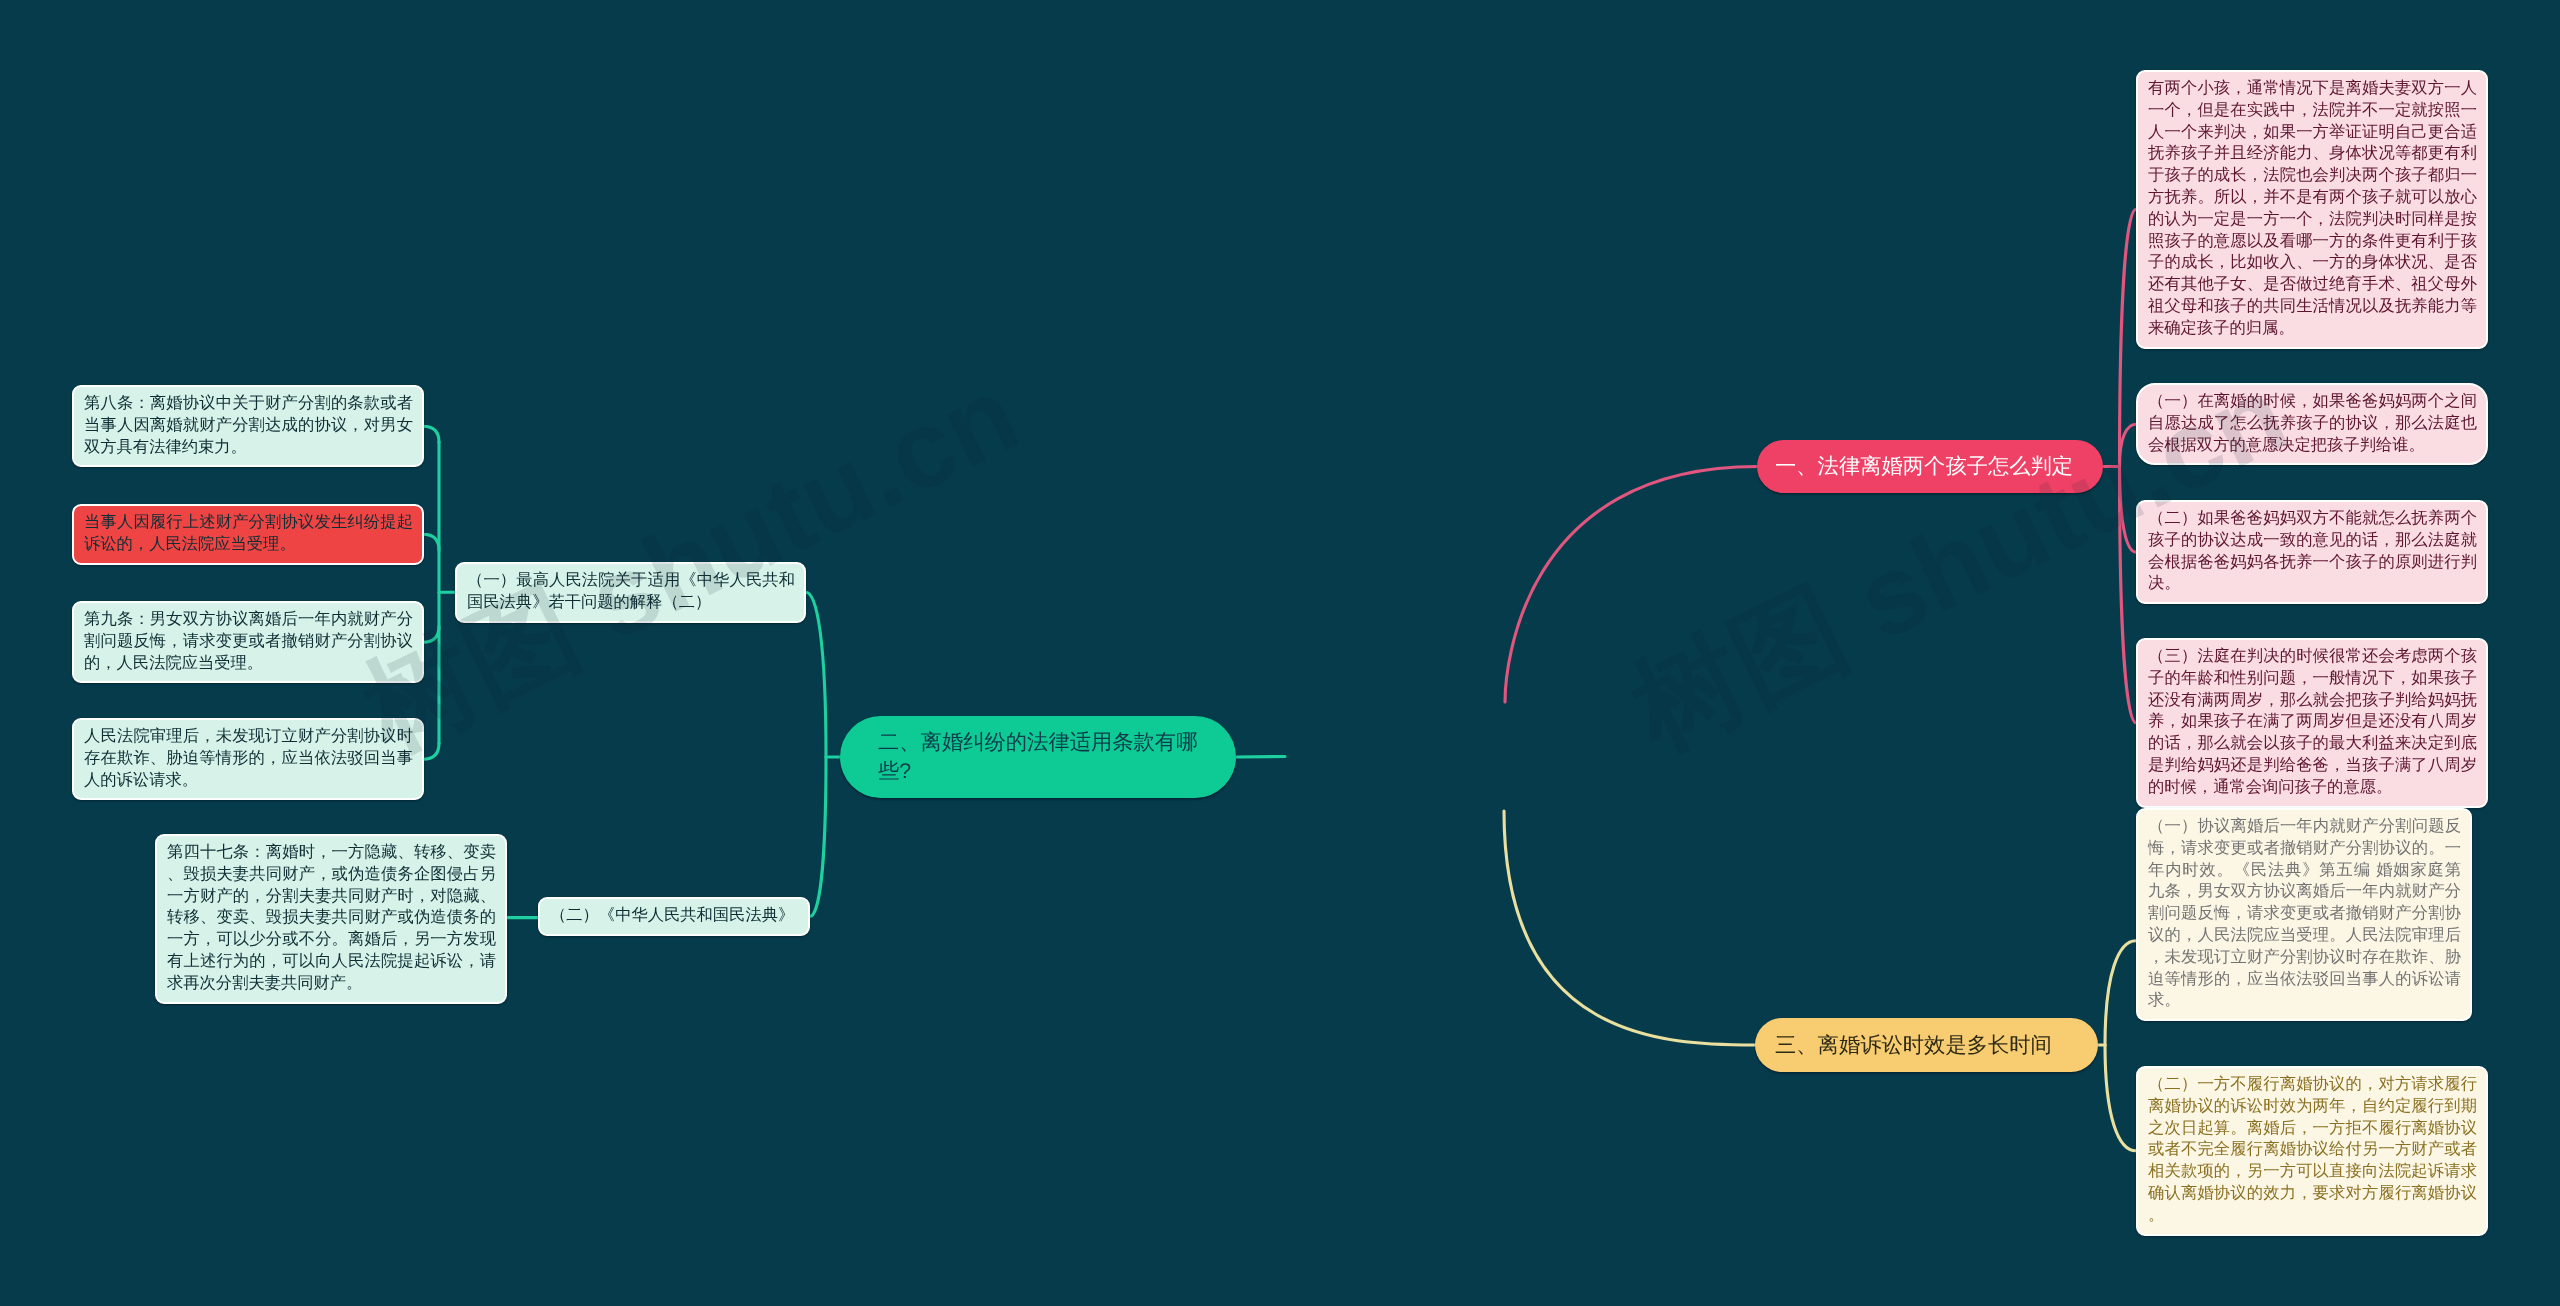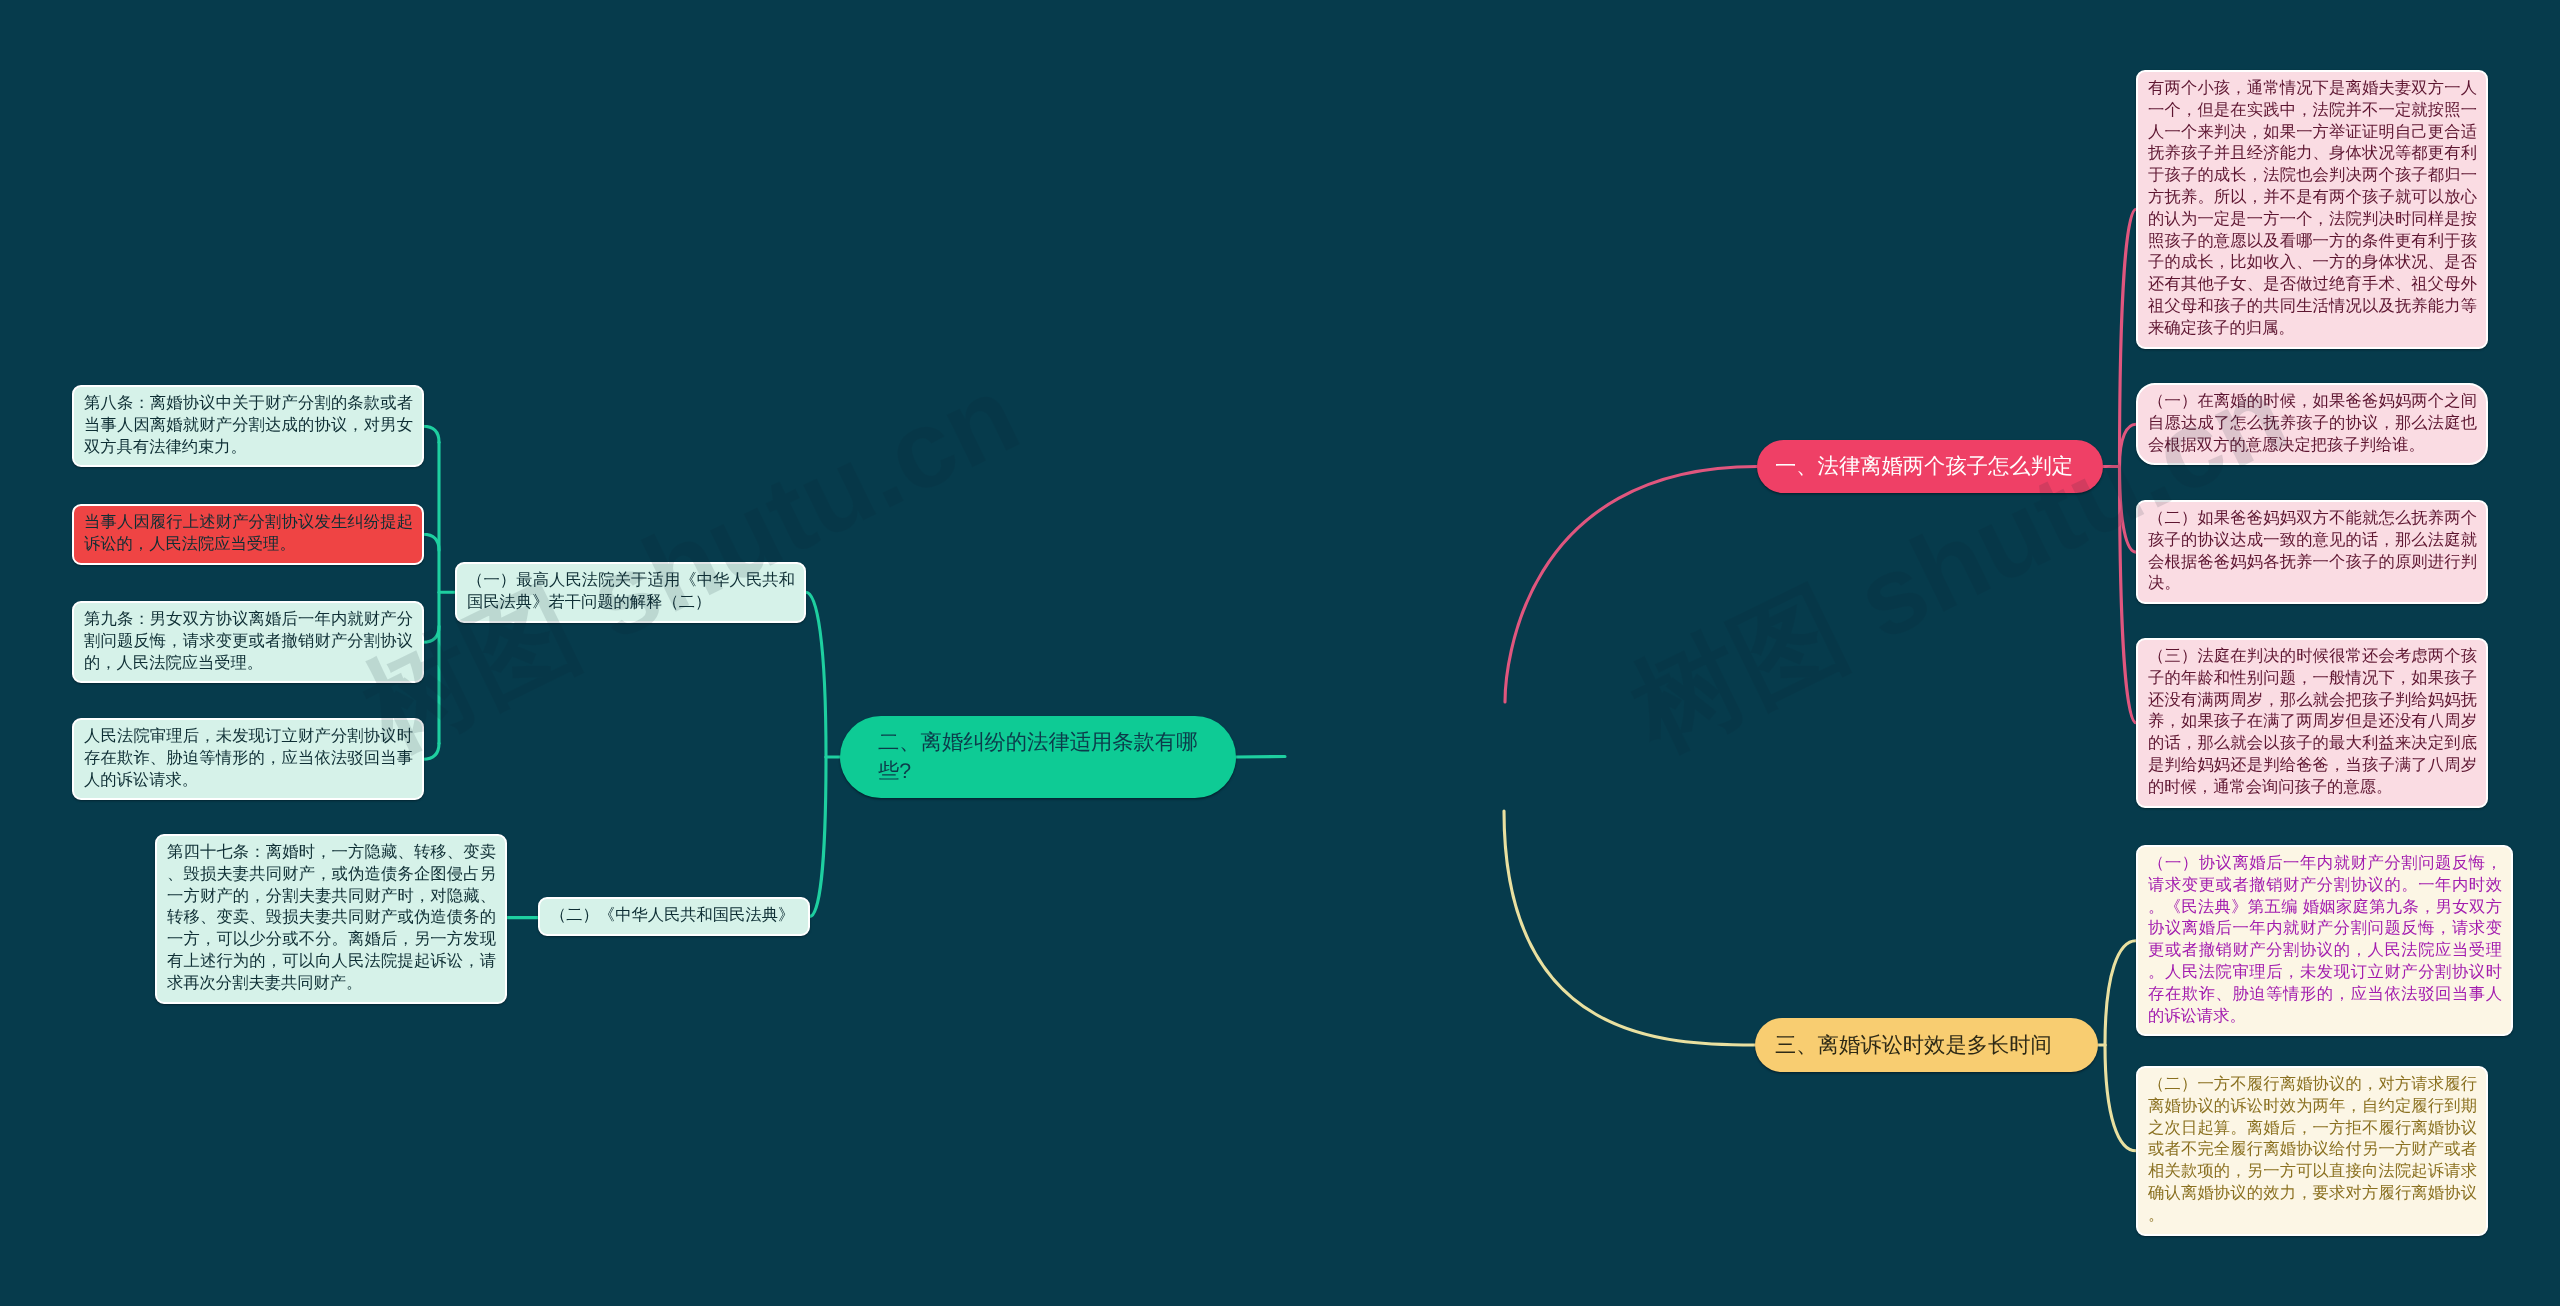--- a/index.html
+++ b/index.html
@@ -59,21 +59,21 @@
     </div>
 <div class="node leaf" id="b1c1" style="left:2136px;top:383px;width:352px;background:#fadce3;color:#5d1530;border-radius:19px;">
       <span class="t">（一）在离婚的时候，如果爸爸妈妈两个之间自愿达成了怎么抚养孩子的协议，那么法庭也会根据双方的意愿决定把孩子判给谁。</span>
     </div>
 <div class="node leaf" id="b1c2" style="left:2136px;top:500px;width:352px;background:#fadce3;color:#5d1530;">
       <span class="t">（二）如果爸爸妈妈双方不能就怎么抚养两个孩子的协议达成一致的意见的话，那么法庭就会根据爸爸妈妈各抚养一个孩子的原则进行判决。</span>
     </div>
 <div class="node leaf" id="b1c3" style="left:2136px;top:638px;width:352px;background:#fadce3;color:#5d1530;">
       <span class="t">（三）法庭在判决的时候很常还会考虑两个孩子的年龄和性别问题，一般情况下，如果孩子还没有满两周岁，那么就会把孩子判给妈妈抚养，如果孩子在满了两周岁但是还没有八周岁的话，那么就会以孩子的最大利益来决定到底是判给妈妈还是判给爸爸，当孩子满了八周岁的时候，通常会询问孩子的意愿。</span>
     </div>
-<div class="node leaf" id="b3c0" style="left:2136px;top:845px;width:377px;background:#fcf6e5;color:#a21caf;">
+<div class="node leaf" id="b3c0" style="left:2136px;top:808px;width:336px;background:#fcf6e5;color:#737373;">
       <span class="t">（一）协议离婚后一年内就财产分割问题反悔，请求变更或者撤销财产分割协议的。一年内时效。《民法典》第五编 婚姻家庭第九条，男女双方协议离婚后一年内就财产分割问题反悔，请求变更或者撤销财产分割协议的，人民法院应当受理。人民法院审理后，未发现订立财产分割协议时存在欺诈、胁迫等情形的，应当依法驳回当事人的诉讼请求。</span>
     </div>
 <div class="node leaf" id="b3c1" style="left:2136px;top:1066px;width:352px;background:#fcf6e5;color:#8a7020;">
       <span class="t">（二）一方不履行离婚协议的，对方请求履行离婚协议的诉讼时效为两年，自约定履行到期之次日起算。离婚后，一方拒不履行离婚协议或者不完全履行离婚协议给付另一方财产或者相关款项的，另一方可以直接向法院起诉请求确认离婚协议的效力，要求对方履行离婚协议。</span>
     </div>
 <div class="node leaf" id="b2c0" style="left:455px;top:562px;width:351px;background:#d6f2e9;color:#0e2e34;">
       <span class="t">（一）最高人民法院关于适用《中华人民共和国民法典》若干问题的解释（二）</span>
     </div>
 <div class="node leaf" id="b2c1" style="left:538px;top:897px;width:272px;background:#d6f2e9;color:#0e2e34;">
       <span class="t">（二）《中华人民共和国民法典》</span>

